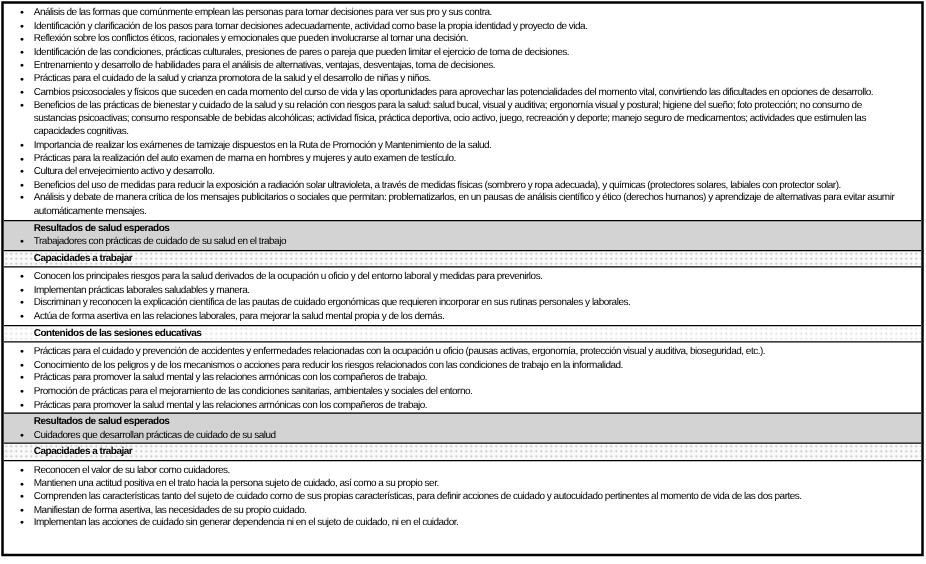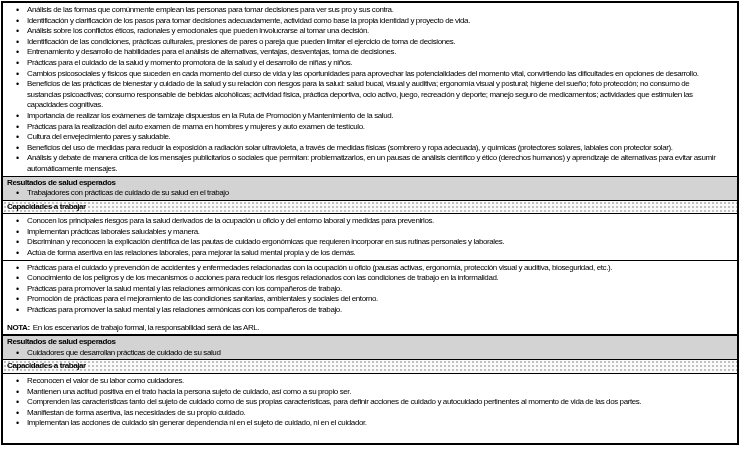--- a/index.html
+++ b/index.html
@@ -27,21 +27,21 @@
   .bg-dots {
     background-color:#fafafa;
     background-image:radial-gradient(circle, #bfbfbf 0.7px, rgba(255,255,255,0) 0.9px);
     background-size:4px 4px;
   }
   .bg-dots-light {
     background-color:#fdfdfd;
     background-image:radial-gradient(circle, #dcdcdc 0.7px, rgba(255,255,255,0) 0.9px);
     background-size:4px 4px;
   }
-  .hdr-text { font-weight:700; padding:1px 4px; }
+  .hdr-text { font-weight:700; padding:1px 4px;margin-left:20px; }
   ul.blist { list-style:none; margin:0; padding:2px 0 1px 0; }
   li.li { display:flex; align-items:flex-start; padding-left:13px; }
   .blt { flex:0 0 11px; font-size:9px; line-height:10.6px; }
   .txt { flex:1 1 auto; padding-right:14px; }
   .block .hdr-text { padding-bottom:0; }
   .block ul.blist { padding-top:0; padding-bottom:1px; }
   .note-label { font-weight:700; }
   .note-text { margin-left:3px; }
 </style>
 </head>
@@ -53,53 +53,53 @@
         <li class="li">
           <span class="blt">•</span>
           <span class="txt">Análisis de las formas que comúnmente emplean las personas para tomar decisiones para ver sus pro y sus contra.</span>
         </li>
         <li class="li">
           <span class="blt">•</span>
           <span class="txt">Identificación y clarificación de los pasos para tomar decisiones adecuadamente, actividad como base la propia identidad y proyecto de vida.</span>
         </li>
         <li class="li">
           <span class="blt">•</span>
-          <span class="txt">Análisis sobre los conflictos éticos, racionales y emocionales que pueden involucrarse al tomar una decisión.</span>
+          <span class="txt">Reflexión sobre los conflictos éticos, racionales y emocionales que pueden involucrarse al tomar una decisión.</span>
         </li>
         <li class="li">
           <span class="blt">•</span>
           <span class="txt">Identificación de las condiciones, prácticas culturales, presiones de pares o pareja que pueden limitar el ejercicio de toma de decisiones.</span>
         </li>
         <li class="li">
           <span class="blt">•</span>
           <span class="txt">Entrenamiento y desarrollo de habilidades para el análisis de alternativas, ventajas, desventajas, toma de decisiones.</span>
         </li>
         <li class="li">
           <span class="blt">•</span>
-          <span class="txt">Prácticas para el cuidado de la salud y momento promotora de la salud y el desarrollo de niñas y niños.</span>
+          <span class="txt">Prácticas para el cuidado de la salud y crianza promotora de la salud y el desarrollo de niñas y niños.</span>
         </li>
         <li class="li">
           <span class="blt">•</span>
           <span class="txt">Cambios psicosociales y físicos que suceden en cada momento del curso de vida y las oportunidades para aprovechar las potencialidades del momento vital, convirtiendo las dificultades en opciones de desarrollo.</span>
         </li>
         <li class="li">
           <span class="blt">•</span>
           <span class="txt">Beneficios de las prácticas de bienestar y cuidado de la salud y su relación con riesgos para la salud: salud bucal, visual y auditiva; ergonomía visual y postural; higiene del sueño; foto protección; no consumo de sustancias psicoactivas; consumo responsable de bebidas alcohólicas; actividad física, práctica deportiva, ocio activo, juego, recreación y deporte; manejo seguro de medicamentos; actividades que estimulen las capacidades cognitivas.</span>
         </li>
         <li class="li">
           <span class="blt">•</span>
           <span class="txt">Importancia de realizar los exámenes de tamizaje dispuestos en la Ruta de Promoción y Mantenimiento de la salud.</span>
         </li>
         <li class="li">
           <span class="blt">•</span>
           <span class="txt">Prácticas para la realización del auto examen de mama en hombres y mujeres y auto examen de testículo.</span>
         </li>
         <li class="li">
           <span class="blt">•</span>
-          <span class="txt">Cultura del envejecimiento pares y saludable.</span>
+          <span class="txt">Cultura del envejecimiento activo y desarrollo.</span>
         </li>
         <li class="li">
           <span class="blt">•</span>
           <span class="txt">Beneficios del uso de medidas para reducir la exposición a radiación solar ultravioleta, a través de medidas físicas (sombrero y ropa adecuada), y químicas (protectores solares, labiales con protector solar).</span>
         </li>
         <li class="li">
           <span class="blt">•</span>
           <span class="txt">Análisis y debate de manera crítica de los mensajes publicitarios o sociales que permitan: problematizarlos, en un pausas de análisis científico y ético (derechos humanos) y aprendizaje de alternativas para evitar asumir automáticamente mensajes.</span>
         </li>
       </ul>
@@ -129,20 +129,23 @@
         <li class="li">
           <span class="blt">•</span>
           <span class="txt">Discriminan y reconocen la explicación científica de las pautas de cuidado ergonómicas que requieren incorporar en sus rutinas personales y laborales.</span>
         </li>
         <li class="li">
           <span class="blt">•</span>
           <span class="txt">Actúa de forma asertiva en las relaciones laborales, para mejorar la salud mental propia y de los demás.</span>
         </li>
       </ul>
     </div>
+    <div class="row header bg-dots-light">
+      <div class="hdr-text">Contenidos de las sesiones educativas</div>
+    </div>
     <div class="row bullets">
       <ul class="blist">
         <li class="li">
           <span class="blt">•</span>
           <span class="txt">Prácticas para el cuidado y prevención de accidentes y enfermedades relacionadas con la ocupación u oficio (pausas activas, ergonomía, protección visual y auditiva, bioseguridad, etc.).</span>
         </li>
         <li class="li">
           <span class="blt">•</span>
           <span class="txt">Conocimiento de los peligros y de los mecanismos o acciones para reducir los riesgos relacionados con las condiciones de trabajo en la informalidad.</span>
         </li>
@@ -153,21 +156,20 @@
         <li class="li">
           <span class="blt">•</span>
           <span class="txt">Promoción de prácticas para el mejoramiento de las condiciones sanitarias, ambientales y sociales del entorno.</span>
         </li>
         <li class="li">
           <span class="blt">•</span>
           <span class="txt">Prácticas para promover la salud mental y las relaciones armónicas con los compañeros de trabajo.</span>
         </li>
       </ul>
     </div>
-    <div class="row note"><span class="note-label">NOTA:</span><span class="note-text">En los escenarios de trabajo formal, la responsabilidad será de las ARL.</span></div>
     <div class="row block bg-gray block">
       <div class="hdr-text">Resultados de salud esperados</div>
       <ul class="blist">
         <li class="li">
           <span class="blt">•</span>
           <span class="txt">Cuidadores que desarrollan prácticas de cuidado de su salud</span>
         </li>
       </ul>
     </div>
     <div class="row header bg-dots">

